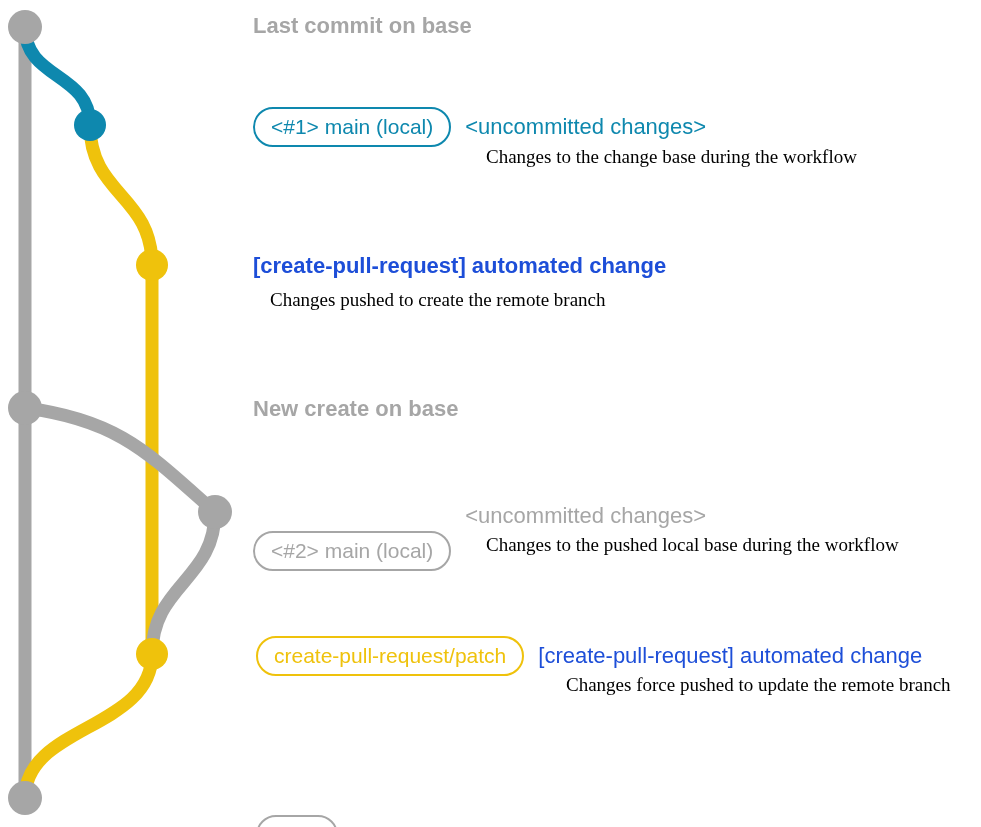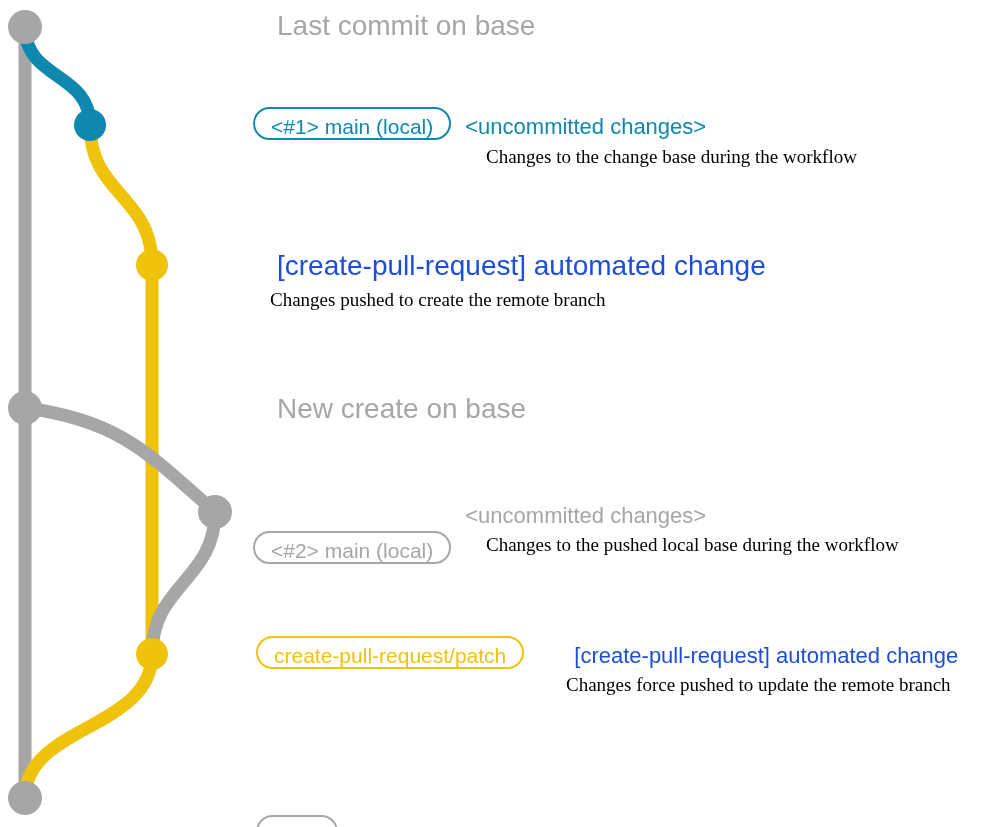--- a/index.html
+++ b/index.html
@@ -27,36 +27,35 @@
   .row {
     position: absolute;
     display: flex;
     align-items: flex-start;
     white-space: nowrap;
   }
 
   
   .plain-heading {
     font-family: "Liberation Sans", sans-serif;
-    font-size: 28px;
+    font-size: 22px;
     line-height: 26px;
-    font-weight: 400;
+    font-weight: 700;
     letter-spacing: 0px;
-    margin-left: 24px;
   }
   .c-gray   { color: #a6a6a6; }
   .c-blue   { color: #0e88ae; }
   .c-yellow { color: #1d4ed8; }
 
   
   .pill {
     display: inline-block;
     border-radius: 22px;
     border: 2px solid currentColor;
-    padding: 6px 16px 0 16px;
+    padding: 6px 16px 7px 16px;
     font-family: "Liberation Sans", sans-serif;
     font-size: 21px;
     line-height: 23px;
     font-weight: 400;
     background: #ffffff;
     box-sizing: border-box;
   }
   .pill.blue   { color: #0e88ae; border-color: #0e88ae; }
   .pill.gray   { color: #a6a6a6; border-color: #a6a6a6; margin-top: 35px; }
   .pill.yellow { color: #efc20c; border-color: #efc20c; }
@@ -127,21 +126,21 @@
 <div class="row" style="left:253px; top:396px;">
   <span class="plain-heading c-gray">New create on base</span>
 </div>
 
 <div class="row" style="left:253px; top:496px;">
   <span class="pill gray">&lt;#2&gt; main (local)</span>
   <span class="subject c-gray">&lt;uncommitted changes&gt;</span>
 </div>
 <div class="desc" style="left:486px; top:534px;"><span>Changes to the pushed local base during the workflow</span></div>
 
-<div class="row" style="left:256px; top:636px;gap:36px;">
+<div class="row" style="left:256px; top:636px;">
   <span class="pill yellow">create-pull-request/patch</span>
   <span class="subject c-yellow">[create-pull-request] automated change</span>
 </div>
 <div class="desc" style="left:566px; top:674px;"><span>Changes force pushed to update the remote branch</span></div>
 
 <div class="row" style="left:256px; top:780px;">
   <span class="pill gray">main</span>
 </div>
 
 </body></html>

